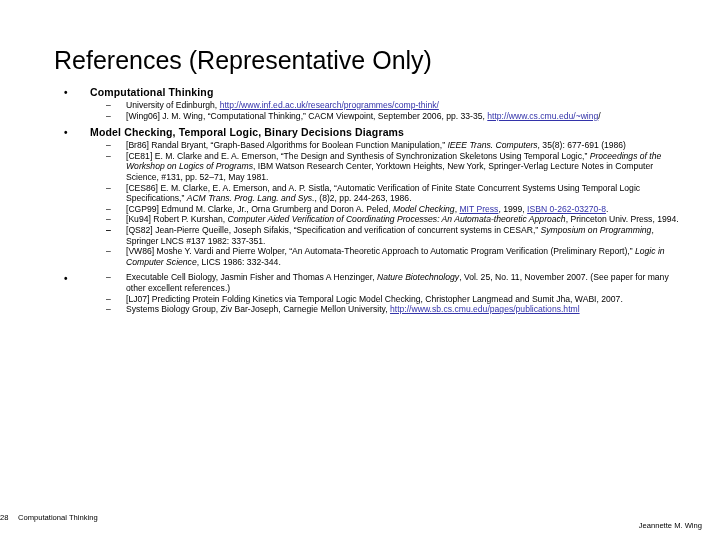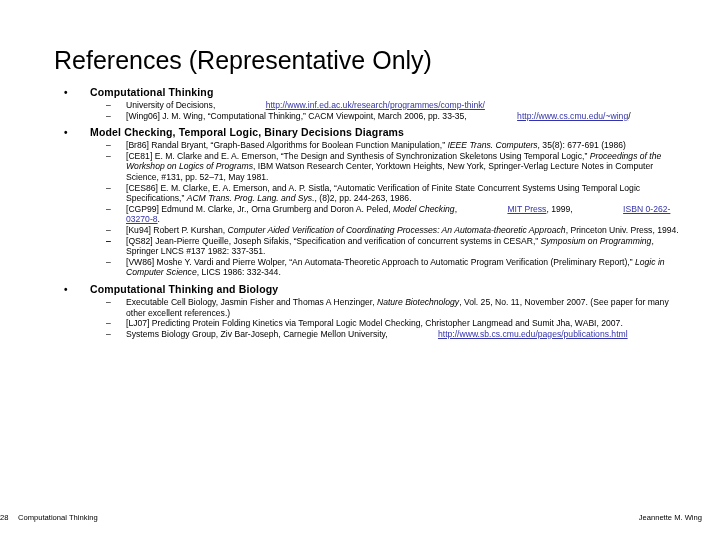--- a/index.html
+++ b/index.html
@@ -87,21 +87,20 @@
     top: 0px;
     font-size: 8.6px;
     line-height: 10.6px;
   }
   .lvl2-text { display: inline; }
 
   .it { font-style: italic; margin-top: 28px; }
   a.link {
     color: #3333aa;
     text-decoration: underline;
-    margin-left: 48px;
   }
 
   
   .footer {
     position: absolute;
     left: 0;
     top: 512px;
     width: 720px;
     height: 16px;
     font-size: 7.6px;
@@ -116,50 +115,50 @@
   .footer-center {
     position: absolute;
     left: 0;
     top: 0;
     width: 720px;
     font-size: 7.6px;
   }
   .footer-right {
     position: absolute;
     right: 18px;
-    top: 0;
+    top: 8px;
     text-align: left;
   }
 </style>
 </head>
 <body>
 
 <div class="slide">
 
   <h1 class="slide-title">References (Representative Only)</h1>
 
   <div class="content">
 
   <div class="lvl1"><span class="bullet">•</span><span class="lvl1-text">Computational Thinking</span></div>
       <div class="lvl2-list">
-        <div class="lvl2"><span class="dash">–</span><span class="lvl2-text"><span>University of Decisions, </span><a class="link" href="#">http://www.inf.ed.ac.uk/research/programmes/comp-think/</a></span></div>
-        <div class="lvl2"><span class="dash">–</span><span class="lvl2-text"><span>[Wing06] J. M. Wing, “Computational Thinking,” CACM Viewpoint, March 2006, pp. 33-35, </span><a class="link" href="#">http://www.cs.cmu.edu/~wing</a><span>/</span></span></div>
+        <div class="lvl2"><span class="dash">–</span><span class="lvl2-text"><span>University of Edinburgh, </span><a class="link" href="#">http://www.inf.ed.ac.uk/research/programmes/comp-think/</a></span></div>
+        <div class="lvl2"><span class="dash">–</span><span class="lvl2-text"><span>[Wing06] J. M. Wing, “Computational Thinking,” CACM Viewpoint, September 2006, pp. 33-35, </span><a class="link" href="#">http://www.cs.cmu.edu/~wing</a><span>/</span></span></div>
       </div>
       <div class="lvl1"><span class="bullet">•</span><span class="lvl1-text">Model Checking, Temporal Logic, Binary Decisions Diagrams</span></div>
       <div class="lvl2-list">
         <div class="lvl2"><span class="dash">–</span><span class="lvl2-text"><span>[Br86] Randal Bryant, “Graph-Based Algorithms for Boolean Function Manipulation,” </span><span class="it">IEEE Trans. Computers</span><span>, 35(8): 677-691 (1986)</span></span></div>
         <div class="lvl2"><span class="dash">–</span><span class="lvl2-text"><span>[CE81] E. M. Clarke and E. A. Emerson, “The Design and Synthesis of Synchronization Skeletons Using Temporal Logic,” </span><span class="it">Proceedings of the Workshop on Logics of Programs</span><span>, IBM Watson Research Center, Yorktown Heights, New York, Springer-Verlag Lecture Notes in Computer Science, #131, pp. 52–71, May 1981.</span></span></div>
         <div class="lvl2"><span class="dash">–</span><span class="lvl2-text"><span>[CES86] E. M. Clarke, E. A. Emerson, and A. P. Sistla, “Automatic Verification of Finite State Concurrent Systems Using Temporal Logic Specifications,” </span><span class="it">ACM Trans. Prog. Lang. and Sys.</span><span>, (8)2, pp. 244-263, 1986.</span></span></div>
         <div class="lvl2"><span class="dash">–</span><span class="lvl2-text"><span>[CGP99] Edmund M. Clarke, Jr., Orna Grumberg and Doron A. Peled, </span><span class="it">Model Checking</span><span>, </span><a class="link" href="#">MIT Press</a><span>, 1999, </span><a class="link" href="#">ISBN 0-262-03270-8</a><span>.</span></span></div>
         <div class="lvl2"><span class="dash">–</span><span class="lvl2-text"><span>[Ku94] Robert P. Kurshan, </span><span class="it">Computer Aided Verification of Coordinating Processes: An Automata-theoretic Approach</span><span>, Princeton Univ. Press, 1994.</span></span></div>
         <div class="lvl2"><span class="dash">–</span></div>
         <div class="lvl2"><span class="dash">–</span><span class="lvl2-text"><span>[QS82] Jean-Pierre Queille, Joseph Sifakis, “Specification and verification of concurrent systems in CESAR,” </span><span class="it">Symposium on Programming</span><span>, Springer LNCS #137 1982: 337-351.</span></span></div>
         <div class="lvl2"><span class="dash">–</span><span class="lvl2-text"><span>[VW86] Moshe Y. Vardi and Pierre Wolper, “An Automata-Theoretic Approach to Automatic Program Verification (Preliminary Report),” </span><span class="it">Logic in Computer Science</span><span>, LICS 1986: 332-344.</span></span></div>
       </div>
-      <div class="lvl1"><span class="bullet">•</span><span class="lvl1-text">Computational Thinking and Biology</span></div>
+      <div class="lvl1"><span class="bullet">•</span></div>
       <div class="lvl2-list">
         <div class="lvl2"><span class="dash">–</span><span class="lvl2-text"><span>Executable Cell Biology, Jasmin Fisher and Thomas A Henzinger, </span><span class="it">Nature Biotechnology</span><span>, Vol. 25, No. 11, November 2007. (See paper for many other excellent references.)</span></span></div>
         <div class="lvl2"><span class="dash">–</span><span class="lvl2-text"><span>[LJ07] Predicting Protein Folding Kinetics via Temporal Logic Model Checking, Christopher Langmead and Sumit Jha, WABI, 2007.</span></span></div>
         <div class="lvl2"><span class="dash">–</span><span class="lvl2-text"><span>Systems Biology Group, Ziv Bar-Joseph, Carnegie Mellon University, </span><a class="link" href="#">http://www.sb.cs.cmu.edu/pages/publications.html</a></span></div>
       </div>
     </div>
 
   <div class="footer">
     <div class="footer-left">Computational Thinking</div>
     <div class="footer-center">28</div>

